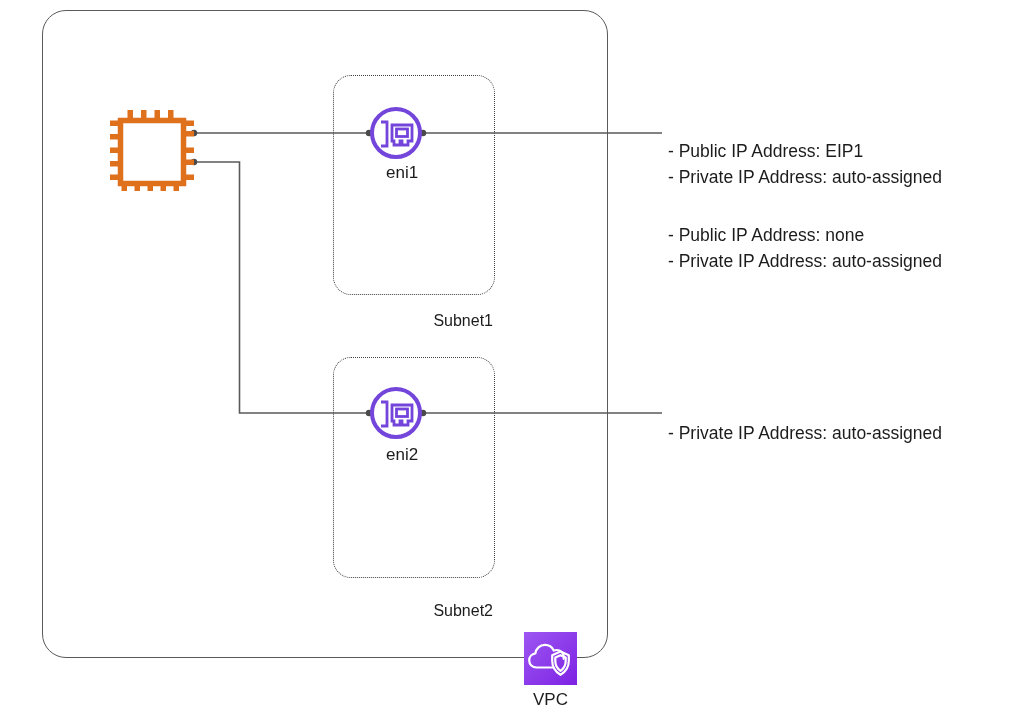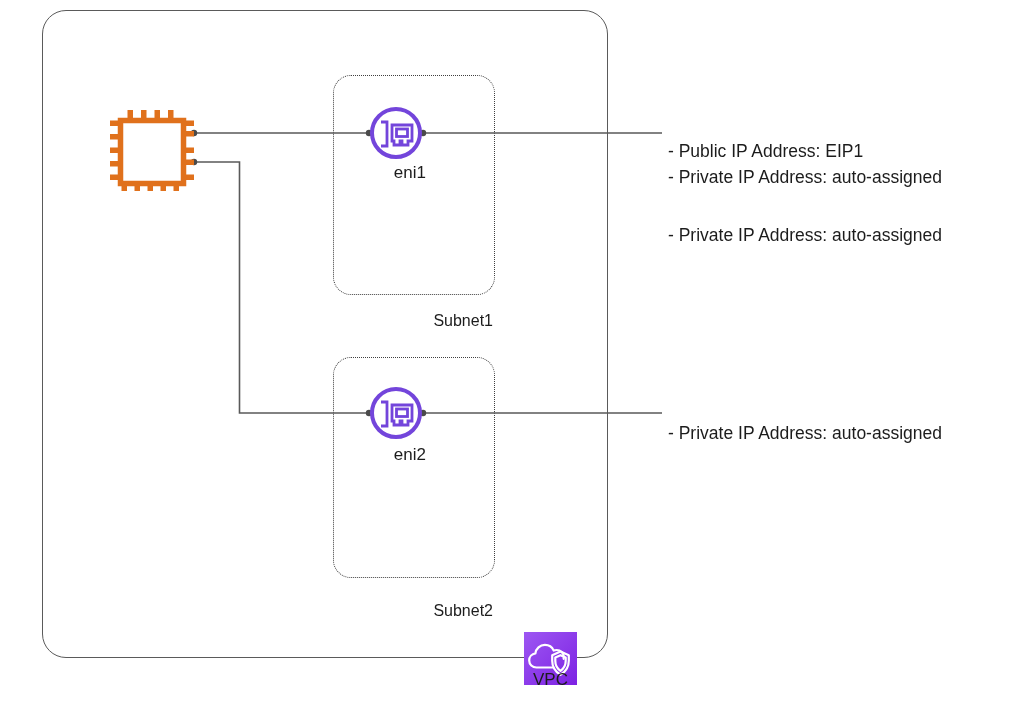--- a/index.html
+++ b/index.html
@@ -58,22 +58,22 @@
     left: 93px; top: 203px; width: 120px;
     text-align: center;
     font-size: 18px; line-height: 25px;
     color: #1c1c1c;
   }
 
   .eni-icon { width: 56px; height: 56px; }
   .eni1-icon { left: 368px; top: 105px; }
   .eni2-icon { left: 368px; top: 385px; }
   .eni-label {
-    width: 60px; left: 366px;
-    text-align: right;
+    width: 60px; left: 386px;
+    text-align: left;
     font-size: 17px;
     color: #1c1c1c;
   }
   .eni1-label { top: 163px; }
   .eni2-label { top: 445px; }
 
   .annotation {
     left: 668px;
     font-size: 17.5px;
     line-height: 26px;
@@ -83,21 +83,21 @@
   .annotation-1 { top: 138px; }
   .annotation-2 { top: 222px; }
   .annotation-3 { top: 420px; }
 
   .vpc-icon {
     left: 524px; top: 632px;
     width: 53px; height: 53px;
     background: linear-gradient(135deg, #9d57f2 0%, #7d22e3 100%);
   }
   .vpc-label {
-    left: 518px; top: 670px; width: 65px;
+    left: 518px; top: 690px; width: 65px;
     text-align: center;
     font-size: 17px;
     color: #1c1c1c;
   }
 </style>
 </head>
 <body>
 
 <div class="canvas">
 
@@ -171,20 +171,21 @@
   <div class="abs eni-label eni2-label">eni2</div>
 
   <div class="abs subnet-label subnet1-label">Subnet1</div>
   <div class="abs subnet-label subnet2-label">Subnet2</div>
 
   <div class="abs annotation annotation-1">
     <div>- Public IP Address: EIP1</div>
     <div>- Private IP Address: auto-assigned</div>
   </div>
   <div class="abs annotation annotation-2">
+    <div>- Public IP Address: none</div>
     <div>- Private IP Address: auto-assigned</div>
   </div>
   <div class="abs annotation annotation-3">
     <div>- Private IP Address: auto-assigned</div>
   </div>
 
   <div class="abs vpc-icon">
     <svg viewBox="0 0 53 53" width="53" height="53" xmlns="http://www.w3.org/2000/svg">
       <g stroke="#ffffff" stroke-width="2.2" fill="none" stroke-linejoin="round" stroke-linecap="round">
 

